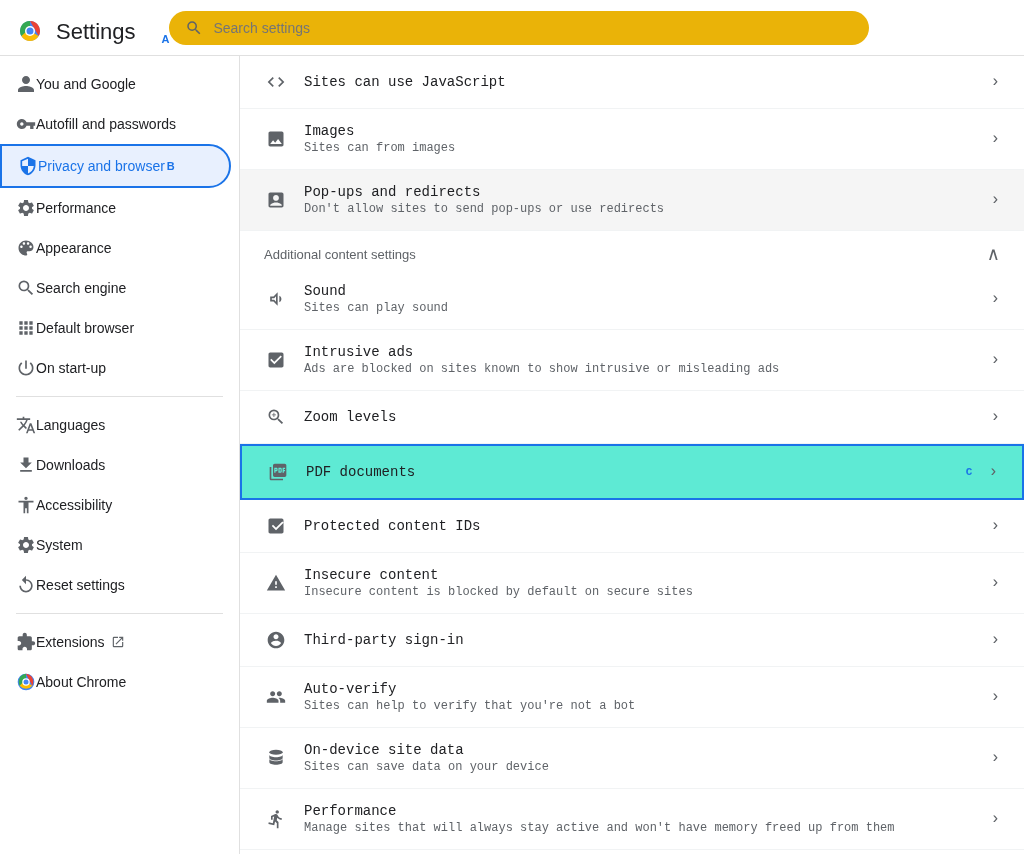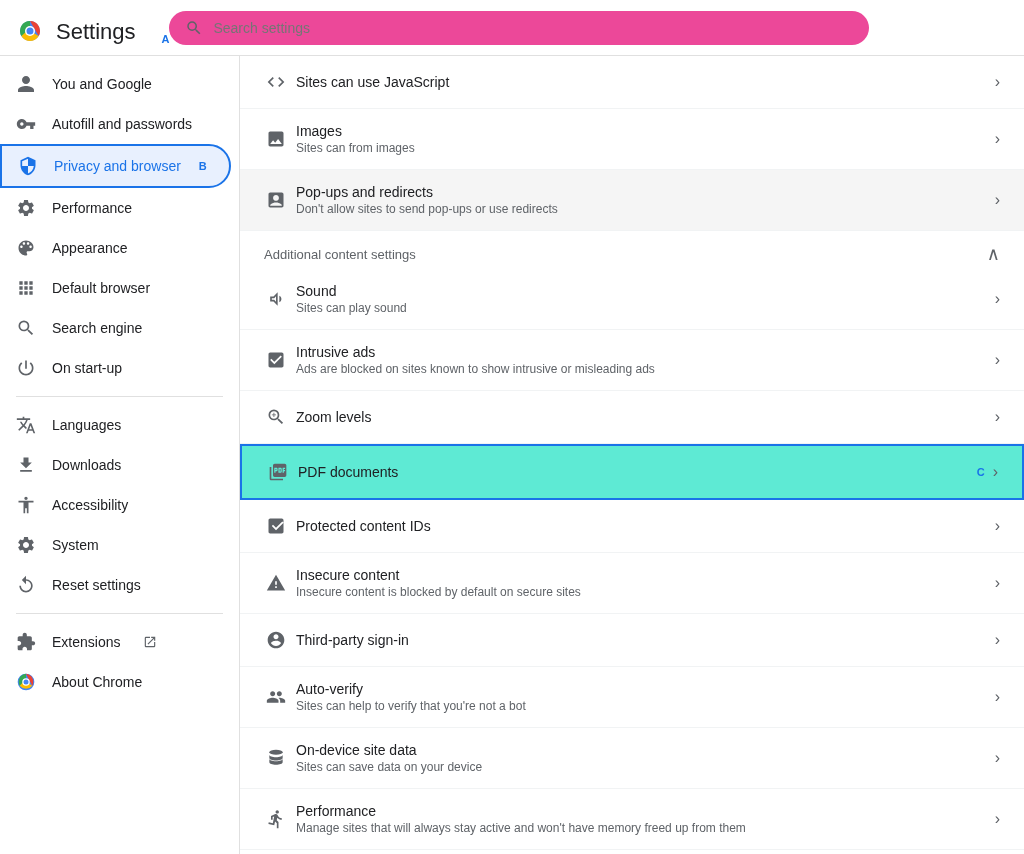--- a/index.html
+++ b/index.html
@@ -20,21 +20,21 @@
     .settings-title {
       font-size: 22px;
       font-weight: 400;
       color: #202124;
       margin-right: 24px;
     }
     .search-bar {
       flex: 1;
       display: flex;
       align-items: center;
-      background: #ec4899;
+      background: #eab308;
       border-radius: 24px;
       padding: 8px 16px;
       max-width: 700px;
     }
     .search-bar svg {
       width: 18px; height: 18px; fill: #5f6368; margin-right: 10px; flex-shrink: 0;
     }
     .search-input {
       border: none; background: transparent; outline: none; font-size: 14px; color: #202124; width: 100%;
     }
@@ -55,21 +55,20 @@
     }
     .sidebar-item {
       display: flex;
       align-items: center;
       padding: 10px 16px;
       cursor: pointer;
       border-radius: 0 24px 24px 0;
       margin-right: 8px;
       color: #202124;
       font-size: 14px;
-      gap: 16px;
     }
     .sidebar-item.active {
       background: #e8f0fe;
       color: #1a73e8;
       font-weight: 500;
     }
     .sidebar-item.active .sidebar-icon { color: #1a73e8; }
     .sidebar-item .sidebar-icon {
       width: 20px; height: 20px; display: flex; align-items: center; justify-content: center;
       color: #5f6368; flex-shrink: 0; font-size: 18px;
@@ -95,21 +94,22 @@
     .content-inner {
       padding: 0;
     }
 
     .setting-row {
       display: flex;
       align-items: center;
       padding: 14px 24px;
       border-bottom: 1px solid #f1f3f4;
       cursor: pointer;
-      gap: 8px;
+      gap: 16px;
+      font-family: Liberation Mono, monospace;
     }
     .setting-row.shaded { background: #f5f5f5; }
 
     .row-icon {
       width: 24px; height: 24px; flex-shrink: 0;
       display: flex; align-items: center; justify-content: center;
       color: #5f6368; font-size: 18px;
     }
     .row-text {
       flex: 1;
@@ -214,33 +214,33 @@
         <svg width="20" height="20" viewBox="0 0 24 24" fill="currentColor">
             <path d="M12 3c-4.97 0-9 4.03-9 9s4.03 9 9 9c.83 0 1.5-.67 1.5-1.5 0-.39-.15-.74-.39-1.01-.23-.26-.38-.61-.38-.99 0-.83.67-1.5 1.5-1.5H16c2.76 0 5-2.24 5-5 0-4.42-4.03-8-9-8zm-5.5 9c-.83 0-1.5-.67-1.5-1.5S5.67 9 6.5 9 8 9.67 8 10.5 7.33 12 6.5 12zm3-4C8.67 8 8 7.33 8 6.5S8.67 5 9.5 5s1.5.67 1.5 1.5S10.33 8 9.5 8zm5 0c-.83 0-1.5-.67-1.5-1.5S13.67 5 14.5 5s1.5.67 1.5 1.5S15.33 8 14.5 8zm3 4c-.83 0-1.5-.67-1.5-1.5S16.67 9 17.5 9s1.5.67 1.5 1.5-.67 1.5-1.5 1.5z"></path>
           </svg>
       </span>
       <span>Appearance</span>
     </div>
 
     <div class="sidebar-item">
       <span class="sidebar-icon">
         <svg width="20" height="20" viewBox="0 0 24 24" fill="currentColor">
+            <path d="M15.5 14h-.79l-.28-.27A6.471 6.471 0 0 0 16 9.5 6.5 6.5 0 1 0 9.5 16c1.61 0 3.09-.59 4.23-1.57l.27.28v.79l5 4.99L20.49 19l-4.99-5zm-6 0C7.01 14 5 11.99 5 9.5S7.01 5 9.5 5 14 7.01 14 9.5 11.99 14 9.5 14z"></path>
+          </svg>
+      </span>
+      <span>Search engine</span>
+    </div>
+
+    <div class="sidebar-item">
+      <span class="sidebar-icon">
+        <svg width="20" height="20" viewBox="0 0 24 24" fill="currentColor">
             <path d="M4 8h4V4H4v4zm6 12h4v-4h-4v4zm-6 0h4v-4H4v4zm0-6h4v-4H4v4zm6 0h4v-4h-4v4zm6-10v4h4V4h-4zm-6 4h4V4h-4v4zm6 6h4v-4h-4v4zm0 6h4v-4h-4v4z"></path>
           </svg>
       </span>
       <span>Default browser</span>
-    </div>
-
-    <div class="sidebar-item">
-      <span class="sidebar-icon">
-        <svg width="20" height="20" viewBox="0 0 24 24" fill="currentColor">
-            <path d="M15.5 14h-.79l-.28-.27A6.471 6.471 0 0 0 16 9.5 6.5 6.5 0 1 0 9.5 16c1.61 0 3.09-.59 4.23-1.57l.27.28v.79l5 4.99L20.49 19l-4.99-5zm-6 0C7.01 14 5 11.99 5 9.5S7.01 5 9.5 5 14 7.01 14 9.5 11.99 14 9.5 14z"></path>
-          </svg>
-      </span>
-      <span>Search engine</span>
     </div>
 
     <div class="sidebar-item">
       <span class="sidebar-icon">
         <svg width="20" height="20" viewBox="0 0 24 24" fill="currentColor">
             <path d="M13 3h-2v10h2V3zm4.83 2.17l-1.42 1.42C17.99 7.86 19 9.81 19 12c0 3.87-3.13 7-7 7s-7-3.13-7-7c0-2.19 1.01-4.14 2.58-5.42L6.17 5.17C4.23 6.82 3 9.26 3 12c0 4.97 4.03 9 9 9s9-4.03 9-9c0-2.74-1.23-5.18-3.17-6.83z"></path>
           </svg>
       </span>
       <span>On start-up</span>
     </div>

